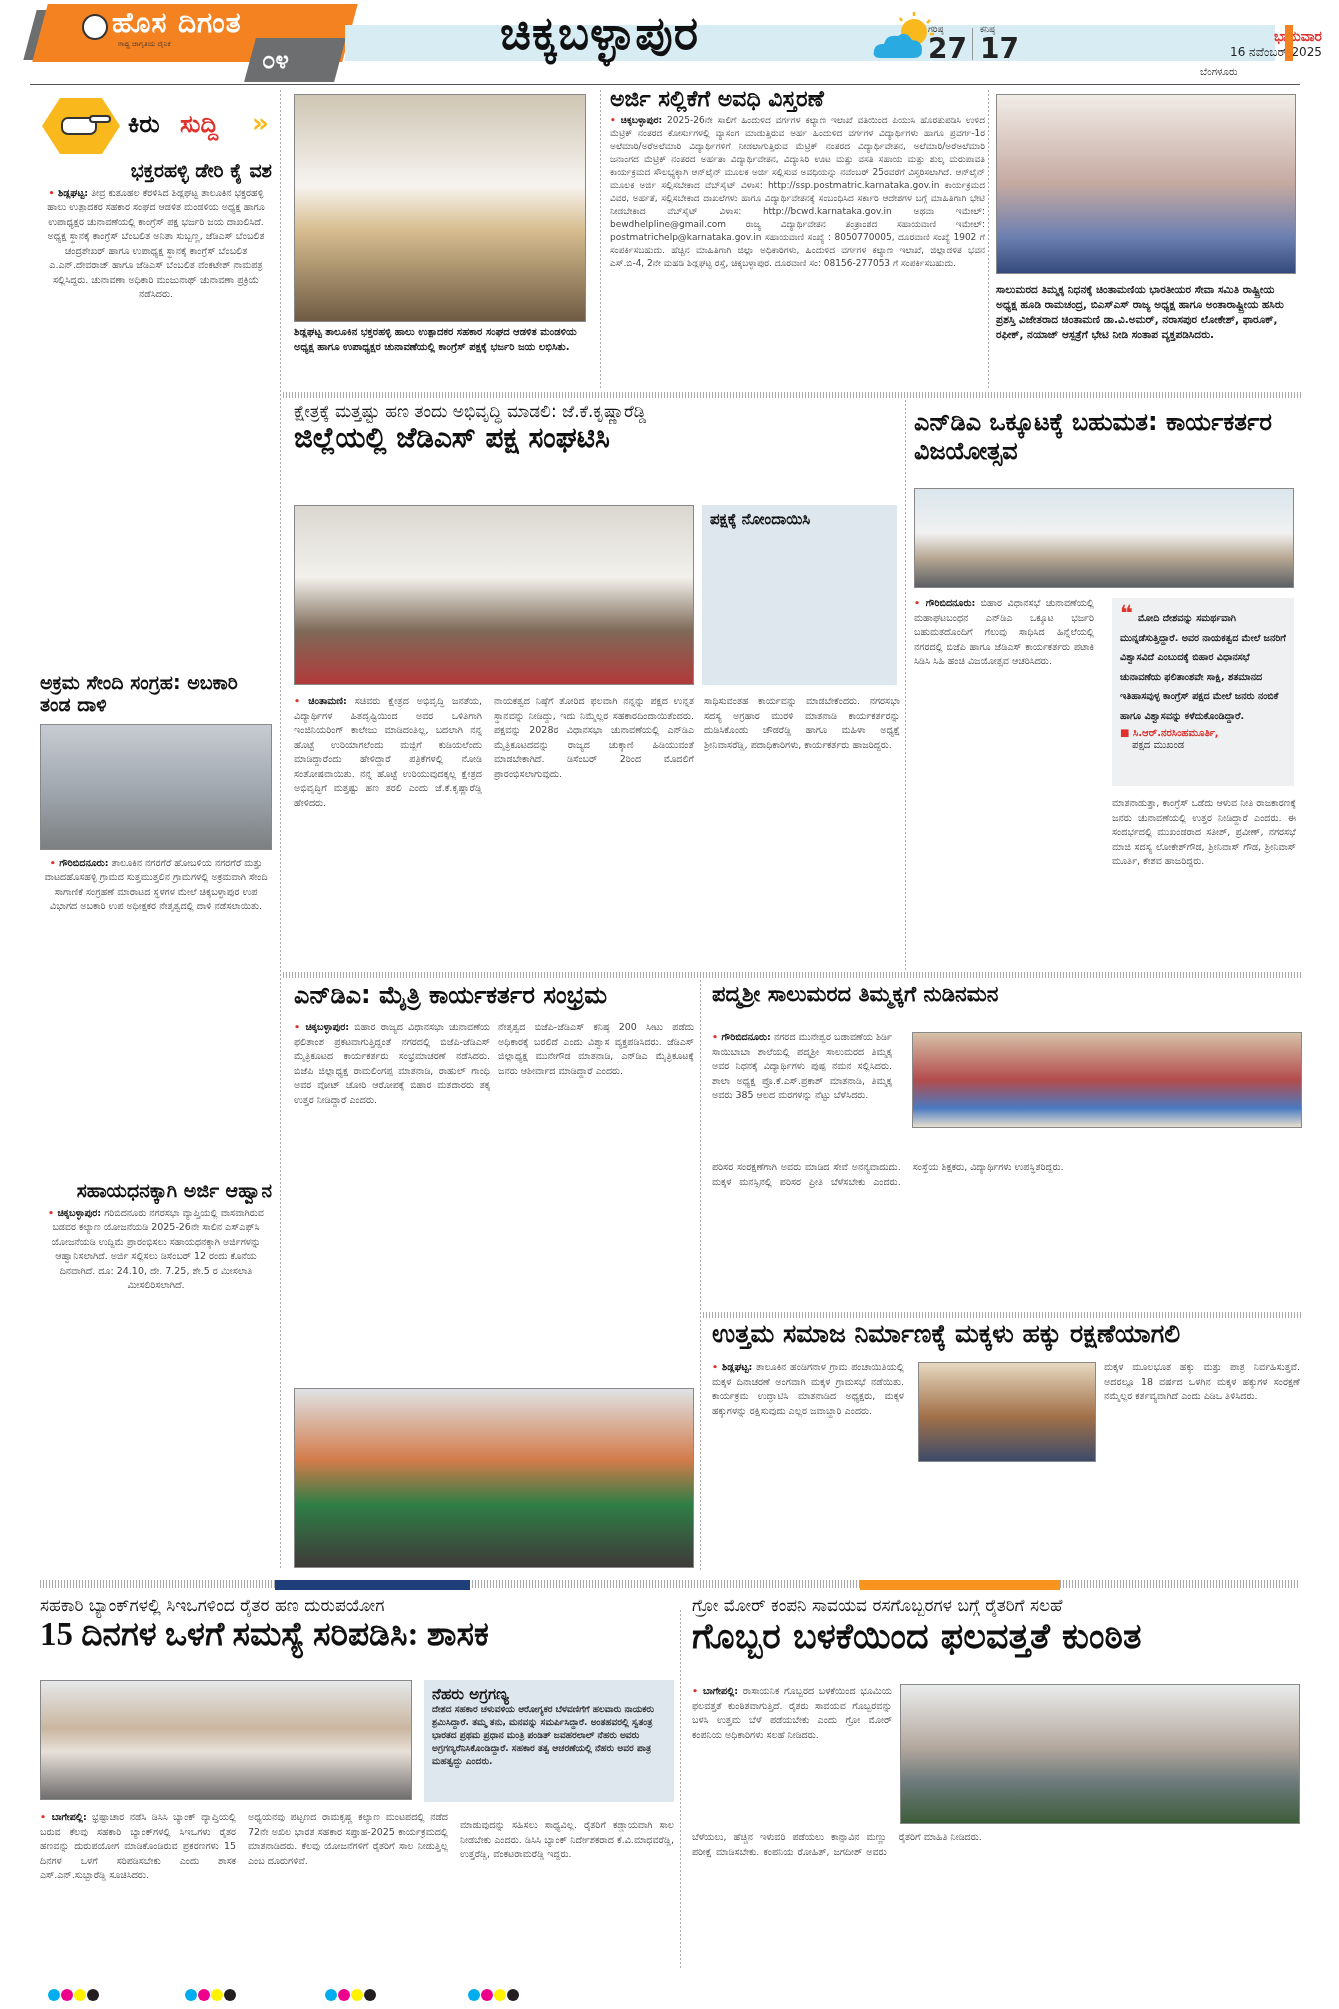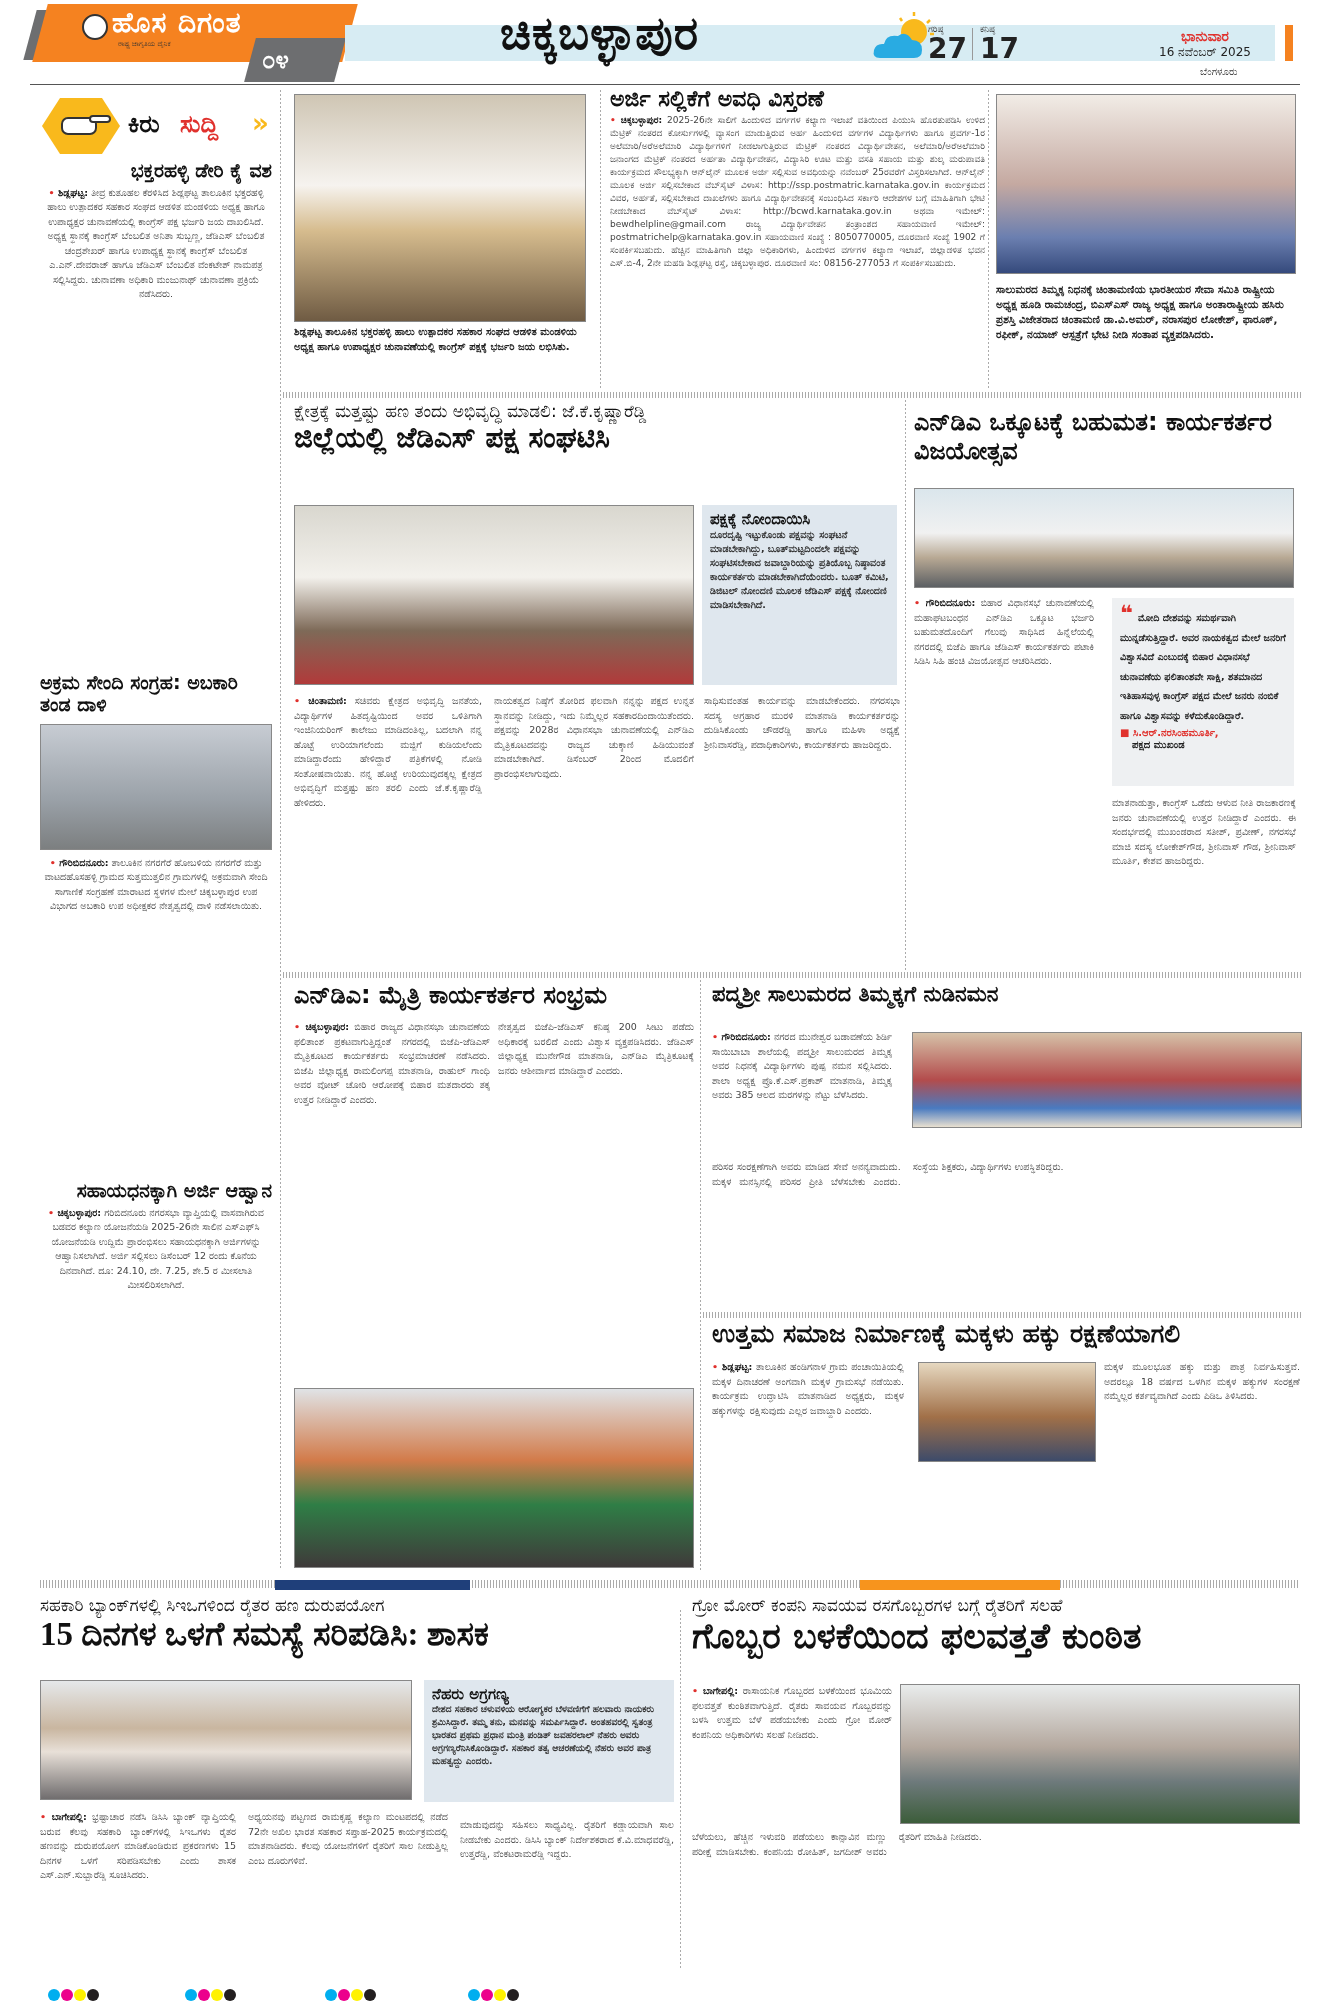--- a/index.html
+++ b/index.html
@@ -11,21 +11,21 @@
 .logo-grey2{left:30px;top:10px;width:30px;height:50px;background:#6d6e70;transform:skewX(-15deg)}
 .logo-text{left:78px;top:6px;font-size:28px;font-weight:bold;color:#fff;letter-spacing:1px}
 .logo-tag{left:118px;top:40px;font-size:7px;color:#333}
 .logo-emblem{left:82px;top:14px;width:26px;height:26px;border-radius:50%;background:#fff;border:2px solid #333}
 .page-num{left:262px;top:46px;font-size:24px;color:#fff;font-weight:bold}
 .band{left:345px;top:25px;width:930px;height:36px;background:#d7ecf3}
 .city{left:500px;top:6px;font-size:46px;font-weight:900;color:#111;letter-spacing:1px}
 .weather{left:870px;top:10px;width:70px;height:56px}
 .tlabel{font-size:9px;color:#333}
 .tval{font-size:28px;font-weight:bold;color:#222;line-height:1}
-.datebox{left:1140px;top:28px;text-align:center;width:130px}
+.datebox{left:1192px;top:28px;text-align:right;width:130px}
 .day{font-size:14px;color:#e0312d;font-weight:bold}
 .date{font-size:12px;color:#222}
 .place{left:1200px;top:66px;font-size:10px;color:#333}
 .orange-tab{left:1285px;top:25px;width:8px;height:36px;background:#f58220}
 .rule{left:30px;top:84px;width:1270px;height:1px;background:#555}
 
 .vline{width:1px;background:repeating-linear-gradient(#aaa 0 2px,transparent 2px 4px)}
 .hdash{height:6px;background:repeating-linear-gradient(90deg,#aaa 0 1px,transparent 1px 3px)}
 .body-text{font-size:9.5px;line-height:14.5px;color:#444;text-align:justify}
 .dateline{color:#111;font-weight:bold}
@@ -126,36 +126,35 @@
 <div class="abs photo" style="left:996px;top:94px;width:300px;height:180px;background:linear-gradient(180deg,#f1ece6,#c5a9a1 50%,#6b7fb0 80%,#354a7c)"></div>
 <p class="abs caption" style="left:996px;top:282px;width:300px;font-size:10.5px">ಸಾಲುಮರದ ತಿಮ್ಮಕ್ಕ ನಿಧನಕ್ಕೆ ಚಿಂತಾಮಣಿಯ ಭಾರತೀಯರ ಸೇವಾ ಸಮಿತಿ ರಾಷ್ಟ್ರೀಯ ಅಧ್ಯಕ್ಷ ಹೂಡಿ ರಾಮಚಂದ್ರ, ಬಿಎಸ್‌ಎಸ್ ರಾಜ್ಯ ಅಧ್ಯಕ್ಷ ಹಾಗೂ ಅಂತಾರಾಷ್ಟ್ರೀಯ ಹಸಿರು ಪ್ರಶಸ್ತಿ ವಿಜೇತರಾದ ಚಿಂತಾಮಣಿ ಡಾ.ವಿ.ಅಮರ್, ನರಾಸಪುರ ಲೋಕೇಶ್, ಫಾರೂಕ್, ರಫೀಕ್, ನಯಾಜ್ ಆಸ್ಪತ್ರೆಗೆ ಭೇಟಿ ನೀಡಿ ಸಂತಾಪ ವ್ಯಕ್ತಪಡಿಸಿದರು.</p>
 
 <div class="abs" style="left:294px;top:402px;width:606px">
   <div class="h-kan" style="font-size:17px;font-weight:normal">ಕ್ಷೇತ್ರಕ್ಕೆ ಮತ್ತಷ್ಟು ಹಣ ತಂದು ಅಭಿವೃದ್ಧಿ ಮಾಡಲಿ: ಜೆ.ಕೆ.ಕೃಷ್ಣಾರೆಡ್ಡಿ</div>
   <div class="h-kan" style="font-size:28px;font-weight:700">ಜಿಲ್ಲೆಯಲ್ಲಿ ಜೆಡಿಎಸ್ ಪಕ್ಷ ಸಂಘಟಿಸಿ</div>
 </div>
 <div class="abs photo" style="left:294px;top:505px;width:400px;height:180px;background:linear-gradient(180deg,#d9d7cf 0%,#f3f1ec 40%,#7e6a58 70%,#b13a3a 100%)"></div>
 <div class="abs boxed" style="left:702px;top:505px;width:195px;height:180px">
   <div class="h-kan" style="font-size:15px">ಪಕ್ಷಕ್ಕೆ ನೋಂದಾಯಿಸಿ</div>
-  <p class="body-text" style="font-size:9.5px;line-height:14px;font-weight:bold;color:#333;text-align:left">ದೂರದೃಷ್ಟಿ ಇಟ್ಟುಕೊಂಡು ಪಕ್ಷವನ್ನು ಸಂಘಟನೆ ಮಾಡಬೇಕಾಗಿದ್ದು, ಬೂತ್‌ಮಟ್ಟದಿಂದಲೇ ಪಕ್ಷವನ್ನು ಸಂಘಟಿಸಬೇಕಾದ ಜವಾಬ್ದಾರಿಯನ್ನು ಪ್ರತಿಯೊಬ್ಬ ನಿಷ್ಠಾವಂತ ಕಾರ್ಯಕರ್ತರು ಮಾಡಬೇಕಾಗಿದೆಯೆಂದರು. ಬೂತ್ ಕಮಿಟಿ, ಡಿಜಿಟಲ್ ನೋಂದಣಿ ಮೂಲಕ ಜೆಡಿಎಸ್ ಪಕ್ಷಕ್ಕೆ ನೋಂದಣಿ ಮಾಡಿಸಬೇಕಾಗಿದೆ.</p>
 </div>
 <p class="abs body-text" style="left:294px;top:694px;width:188px;height:270px;overflow:hidden"><span class="dateline">ಚಿಂತಾಮಣಿ:</span> <span>ಸಚಿವರು ಕ್ಷೇತ್ರದ ಅಭಿವೃದ್ಧಿ ಜನತೆಯ, ವಿದ್ಯಾರ್ಥಿಗಳ ಹಿತದೃಷ್ಟಿಯಿಂದ ಅವರ ಒಳಿತಿಗಾಗಿ ಇಂಜಿನಿಯರಿಂಗ್ ಕಾಲೇಜು ಮಾಡಿದಂತಿಲ್ಲ, ಬದಲಾಗಿ ನನ್ನ ಹೊಟ್ಟೆ ಉರಿಯಾಗಲೆಂದು ಮಜ್ಜಿಗೆ ಕುಡಿಯಲೆಂದು ಮಾಡಿದ್ದಾರೆಂದು ಹೇಳಿದ್ದಾರೆ ಪತ್ರಿಕೆಗಳಲ್ಲಿ ನೋಡಿ ಸಂತೋಷವಾಯಿತು. ನನ್ನ ಹೊಟ್ಟೆ ಉರಿಯುವುದಕ್ಕಲ್ಲ ಕ್ಷೇತ್ರದ ಅಭಿವೃದ್ಧಿಗೆ ಮತ್ತಷ್ಟು ಹಣ ತರಲಿ ಎಂದು ಜೆ.ಕೆ.ಕೃಷ್ಣಾರೆಡ್ಡಿ ಹೇಳಿದರು.</span></p>
 <p class="abs body-text" style="left:494px;top:694px;width:200px;height:270px;overflow:hidden">ನಾಯಕತ್ವದ ನಿಷ್ಠೆಗೆ ತೋರಿದ ಫಲವಾಗಿ ನನ್ನನ್ನು ಪಕ್ಷದ ಉನ್ನತ ಸ್ಥಾನವನ್ನು ನೀಡಿದ್ದು, ಇದು ನಿಮ್ಮೆಲ್ಲರ ಸಹಕಾರದಿಂದಾಯಿತೆಂದರು. ಪಕ್ಷವನ್ನು 2028ರ ವಿಧಾನಸಭಾ ಚುನಾವಣೆಯಲ್ಲಿ ಎನ್‌ಡಿಎ ಮೈತ್ರಿಕೂಟದವನ್ನು ರಾಜ್ಯದ ಚುಕ್ಕಾಣಿ ಹಿಡಿಯುವಂತೆ ಮಾಡಬೇಕಾಗಿದೆ. ಡಿಸೆಂಬರ್ 2ರಿಂದ ಮೊದಲಿಗೆ ಪ್ರಾರಂಭಿಸಲಾಗುವುದು.</p>
 <p class="abs body-text" style="left:704px;top:694px;width:196px;height:270px;overflow:hidden">ಸಾಧಿಸುವಂತಹ ಕಾರ್ಯವನ್ನು ಮಾಡಬೇಕೆಂದರು. ನಗರಸಭಾ ಸದಸ್ಯ ಅಗ್ರಹಾರ ಮುರಳಿ ಮಾತನಾಡಿ ಕಾರ್ಯಕರ್ತರನ್ನು ದುಡಿಸಿಕೊಂಡು ಚೌಡರೆಡ್ಡಿ ಹಾಗೂ ಮಹಿಳಾ ಅಧ್ಯಕ್ಷೆ ಶ್ರೀನಿವಾಸರೆಡ್ಡಿ, ಪದಾಧಿಕಾರಿಗಳು, ಕಾರ್ಯಕರ್ತರು ಹಾಜರಿದ್ದರು.</p>
 
 <div class="abs" style="left:914px;top:408px;width:390px">
   <div class="h-kan" style="font-size:24px;line-height:1.2">ಎನ್‌ಡಿಎ ಒಕ್ಕೂಟಕ್ಕೆ ಬಹುಮತ: ಕಾರ್ಯಕರ್ತರ ವಿಜಯೋತ್ಸವ</div>
 </div>
 <div class="abs photo" style="left:914px;top:488px;width:380px;height:100px;background:linear-gradient(180deg,#dbe6ec,#f1f1f1 45%,#b8a994 70%,#5c5f63)"></div>
 <p class="abs body-text" style="left:914px;top:596px;width:180px;height:370px;overflow:hidden"><span class="dateline">ಗೌರಿಬಿದನೂರು:</span> <span>ಬಿಹಾರ ವಿಧಾನಸಭೆ ಚುನಾವಣೆಯಲ್ಲಿ ಮಹಾಘಟಬಂಧನ ಎನ್‌ಡಿಎ ಒಕ್ಕೂಟ ಭರ್ಜರಿ ಬಹುಮತದೊಂದಿಗೆ ಗೆಲುವು ಸಾಧಿಸಿದ ಹಿನ್ನೆಲೆಯಲ್ಲಿ ನಗರದಲ್ಲಿ ಬಿಜೆಪಿ ಹಾಗೂ ಜೆಡಿಎಸ್ ಕಾರ್ಯಕರ್ತರು ಪಟಾಕಿ ಸಿಡಿಸಿ ಸಿಹಿ ಹಂಚಿ ವಿಜಯೋತ್ಸವ ಆಚರಿಸಿದರು.</span></p>
 <div class="abs quote-box" style="left:1112px;top:598px;width:182px;height:188px">
   <span style="color:#e0312d;font-size:22px;font-weight:bold;line-height:0.7">❝</span>
   <span class="body-text" style="font-weight:bold;color:#222;font-size:9.5px">ಮೋದಿ ದೇಶವನ್ನು ಸಮರ್ಥವಾಗಿ ಮುನ್ನಡೆಸುತ್ತಿದ್ದಾರೆ. ಅವರ ನಾಯಕತ್ವದ ಮೇಲೆ ಜನರಿಗೆ ವಿಶ್ವಾಸವಿದೆ ಎಂಬುದಕ್ಕೆ ಬಿಹಾರ ವಿಧಾನಸಭೆ ಚುನಾವಣೆಯ ಫಲಿತಾಂಶವೇ ಸಾಕ್ಷಿ, ಶತಮಾನದ ಇತಿಹಾಸವುಳ್ಳ ಕಾಂಗ್ರೆಸ್ ಪಕ್ಷದ ಮೇಲೆ ಜನರು ನಂಬಿಕೆ ಹಾಗೂ ವಿಶ್ವಾಸವನ್ನು ಕಳೆದುಕೊಂಡಿದ್ದಾರೆ.</span>
   <div style="margin-top:4px;font-size:10px;font-weight:bold;color:#e0312d">■ <span>ಸಿ.ಆರ್.ನರಸಿಂಹಮೂರ್ತಿ,</span></div>
-  <div style="font-size:10px;font-weight:bold;color:#222;padding-left:12px">ಪಕ್ಷದ ಮುಖಂಡ</div>
+  <div style="font-size:10px;font-weight:normal;color:#222;padding-left:12px">ಪಕ್ಷದ ಮುಖಂಡ</div>
 </div>
 <p class="abs body-text" style="left:1112px;top:796px;width:184px;height:170px;overflow:hidden">ಮಾತನಾಡುತ್ತಾ, ಕಾಂಗ್ರೆಸ್ ಒಡೆದು ಆಳುವ ನೀತಿ ರಾಜಕಾರಣಕ್ಕೆ ಜನರು ಚುನಾವಣೆಯಲ್ಲಿ ಉತ್ತರ ನೀಡಿದ್ದಾರೆ ಎಂದರು. ಈ ಸಂದರ್ಭದಲ್ಲಿ ಮುಖಂಡರಾದ ಸತೀಶ್, ಪ್ರವೀಣ್, ನಗರಸಭೆ ಮಾಜಿ ಸದಸ್ಯ ಲೋಕೇಶ್‌ಗೌಡ, ಶ್ರೀನಿವಾಸ್ ಗೌಡ, ಶ್ರೀನಿವಾಸ್ ಮೂರ್ತಿ, ಕೇಶವ ಹಾಜರಿದ್ದರು.</p>
 
 <div class="abs h-kan" style="left:294px;top:982px;width:400px;font-size:24px">ಎನ್‌ಡಿಎ: ಮೈತ್ರಿ ಕಾರ್ಯಕರ್ತರ ಸಂಭ್ರಮ</div>
 <p class="abs body-text" style="left:294px;top:1020px;width:196px;height:280px;overflow:hidden"><span class="dateline">ಚಿಕ್ಕಬಳ್ಳಾಪುರ:</span> <span>ಬಿಹಾರ ರಾಜ್ಯದ ವಿಧಾನಸಭಾ ಚುನಾವಣೆಯ ಫಲಿತಾಂಶ ಪ್ರಕಟವಾಗುತ್ತಿದ್ದಂತೆ ನಗರದಲ್ಲಿ ಬಿಜೆಪಿ-ಜೆಡಿಎಸ್ ಮೈತ್ರಿಕೂಟದ ಕಾರ್ಯಕರ್ತರು ಸಂಭ್ರಮಾಚರಣೆ ನಡೆಸಿದರು. ಬಿಜೆಪಿ ಜಿಲ್ಲಾಧ್ಯಕ್ಷ ರಾಮಲಿಂಗಪ್ಪ ಮಾತನಾಡಿ, ರಾಹುಲ್ ಗಾಂಧಿ ಅವರ ವೋಟ್ ಚೋರಿ ಆರೋಪಕ್ಕೆ ಬಿಹಾರ ಮತದಾರರು ತಕ್ಕ ಉತ್ತರ ನೀಡಿದ್ದಾರೆ ಎಂದರು.</span></p>
 <p class="abs body-text" style="left:498px;top:1020px;width:196px;height:280px;overflow:hidden">ನೇತೃತ್ವದ ಬಿಜೆಪಿ-ಜೆಡಿಎಸ್ ಕನಿಷ್ಠ 200 ಸೀಟು ಪಡೆದು ಅಧಿಕಾರಕ್ಕೆ ಬರಲಿದೆ ಎಂದು ವಿಶ್ವಾಸ ವ್ಯಕ್ತಪಡಿಸಿದರು. ಜೆಡಿಎಸ್ ಜಿಲ್ಲಾಧ್ಯಕ್ಷ ಮುನೇಗೌಡ ಮಾತನಾಡಿ, ಎನ್‌ಡಿಎ ಮೈತ್ರಿಕೂಟಕ್ಕೆ ಜನರು ಆಶೀರ್ವಾದ ಮಾಡಿದ್ದಾರೆ ಎಂದರು.</p>
 <div class="abs photo" style="left:294px;top:1388px;width:400px;height:180px;background:linear-gradient(180deg,#e0e3e6,#d27b4a 40%,#2f7e46 65%,#3f3a3a)"></div>
 
 <div class="abs h-kan" style="left:712px;top:982px;width:590px;font-size:21px">ಪದ್ಮಶ್ರೀ ಸಾಲುಮರದ ತಿಮ್ಮಕ್ಕಗೆ ನುಡಿನಮನ</div>
 <p class="abs body-text" style="left:712px;top:1030px;width:180px;height:120px;overflow:hidden"><span class="dateline">ಗೌರಿಬಿದನೂರು:</span> <span>ನಗರದ ಮುನೇಶ್ವರ ಬಡಾವಣೆಯ ಶಿರ್ಡಿ ಸಾಯಿಬಾಬಾ ಶಾಲೆಯಲ್ಲಿ ಪದ್ಮಶ್ರೀ ಸಾಲುಮರದ ತಿಮ್ಮಕ್ಕ ಅವರ ನಿಧನಕ್ಕೆ ವಿದ್ಯಾರ್ಥಿಗಳು ಪುಷ್ಪ ನಮನ ಸಲ್ಲಿಸಿದರು. ಶಾಲಾ ಅಧ್ಯಕ್ಷ ಪ್ರೊ.ಕೆ.ಎಸ್.ಪ್ರಕಾಶ್ ಮಾತನಾಡಿ, ತಿಮ್ಮಕ್ಕ ಅವರು 385 ಆಲದ ಮರಗಳನ್ನು ನೆಟ್ಟು ಬೆಳೆಸಿದರು.</span></p>

